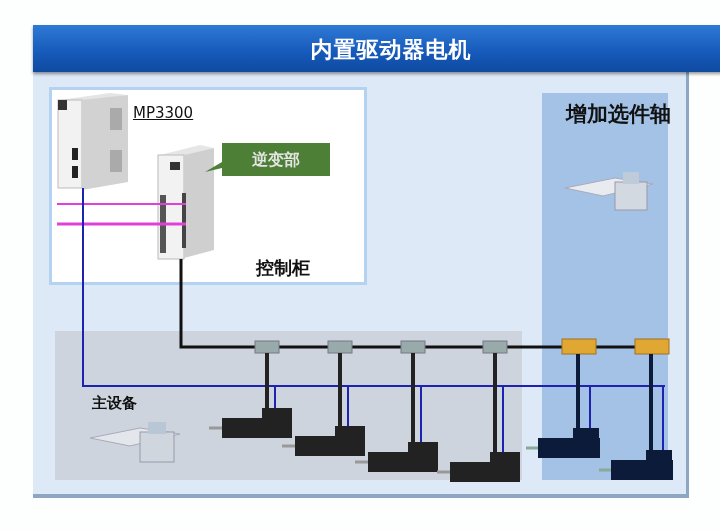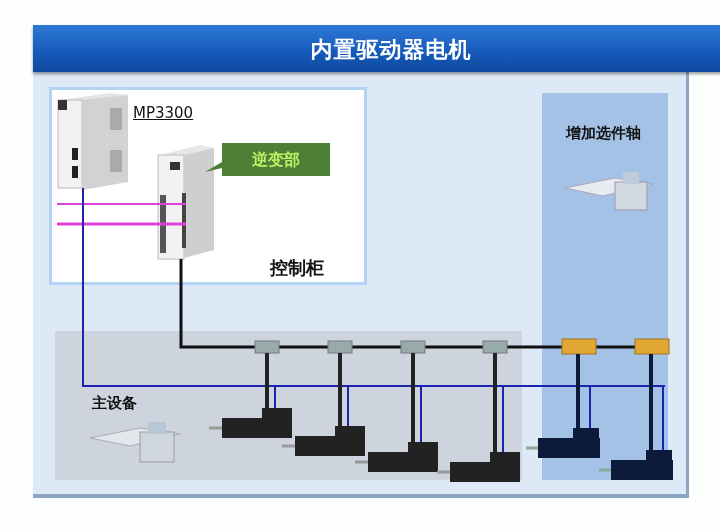--- a/index.html
+++ b/index.html
@@ -4,21 +4,21 @@
 <style>
   html,body{margin:0;padding:0;background:#fdfefe;}
   body{width:720px;height:530px;position:relative;overflow:hidden;font-family:"DejaVu Sans",sans-serif;}
   .frame{position:absolute;left:33px;top:33px;width:656px;height:465px;background:#dde9f6;border-right:3px solid #8ea6c2;border-bottom:4px solid #8ea6c2;box-sizing:border-box;}
   .titlebar{position:absolute;left:33px;top:25px;width:716px;height:47px;background:linear-gradient(#2f79d6,#1559b9 60%,#0f4aa0);box-shadow:0 2px 3px rgba(0,0,0,.4);}
   .titlebar span{position:absolute;left:0;right:0;top:10px;text-align:center;color:#fff;font-size:22px;font-weight:bold;letter-spacing:1px;}
   .cabinet{position:absolute;left:49px;top:87px;width:318px;height:198px;background:#fff;border:3px solid #b4d3f2;box-sizing:border-box;}
   .gray-zone{position:absolute;left:55px;top:331px;width:467px;height:149px;background:#cdd4dd;}
   .blue-zone{position:absolute;left:542px;top:93px;width:126px;height:387px;background:#a3c2e6;}
   .label{position:absolute;font-weight:bold;color:#111;}
-  .inverter-tag{position:absolute;left:222px;top:143px;width:108px;height:33px;background:#4d7f37;color:#bef264;font-size:16px;font-weight:bold;text-align:center;line-height:33px;}
+  .inverter-tag{position:absolute;left:222px;top:143px;width:108px;height:33px;background:#4d7f37;color:#e5e5e5;font-size:16px;font-weight:bold;text-align:center;line-height:33px;}
   svg{position:absolute;left:0;top:0;}
 </style>
 </head>
 <body>
 
 <div class="frame"></div>
 <div class="titlebar">
   <span>内置驱动器电机</span>
 </div>
 
@@ -91,22 +91,22 @@
       <line x1="651" y1="354" x2="651" y2="450" stroke="#0c1b3a" stroke-width="4"></line>
       <polyline points="663,450 663,386" fill="none" stroke="#1d22b0" stroke-width="2"></polyline>
       <rect x="611" y="460" width="62" height="20" fill="#0c1b3a"></rect>
       <rect x="646" y="450" width="26" height="12" fill="#0c1b3a"></rect>
       <line x1="599" y1="470" x2="611" y2="470" stroke="#8a9" stroke-width="3"></line>
     </g>
 </svg>
 
 <div class="label" style="left:133px;top:104px;font-size:15px;font-weight:normal;text-decoration:underline;">MP3300</div>
 <div class="inverter-tag">逆变部</div>
-<div class="label" style="left:270px;top:256px;font-size:18px;">控制柜</div>
-<div class="label" style="left:566px;top:124px;font-size:15px;">增加选件轴</div>
+<div class="label" style="left:256px;top:256px;font-size:18px;">控制柜</div>
+<div class="label" style="left:566px;top:100px;font-size:21px;">增加选件轴</div>
 <div class="label" style="left:92px;top:394px;font-size:15px;">主设备</div>
 
 <svg width="720" height="530" style="pointer-events:none">
   <g transform="translate(90,428)">
     <polygon points="0,10 50,0 90,6 40,18" fill="#e3e6ea" stroke="#aab"></polygon>
     <rect x="50" y="4" width="34" height="30" fill="#cfd6de" stroke="#99a"></rect>
     <rect x="58" y="-6" width="18" height="12" fill="#b8c6d6"></rect>
   </g>
   <g transform="translate(565,178)">
     <polygon points="0,10 50,0 88,6 38,18" fill="#e8ebef" stroke="#aab"></polygon>

